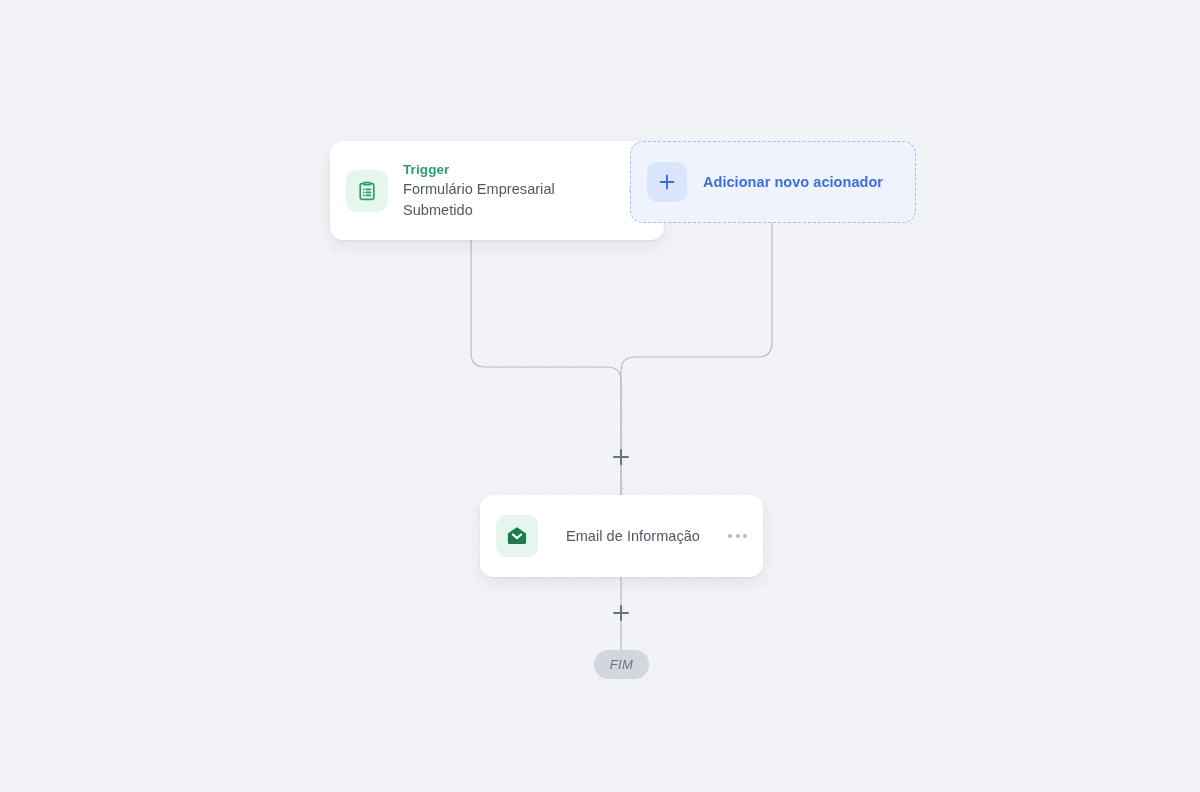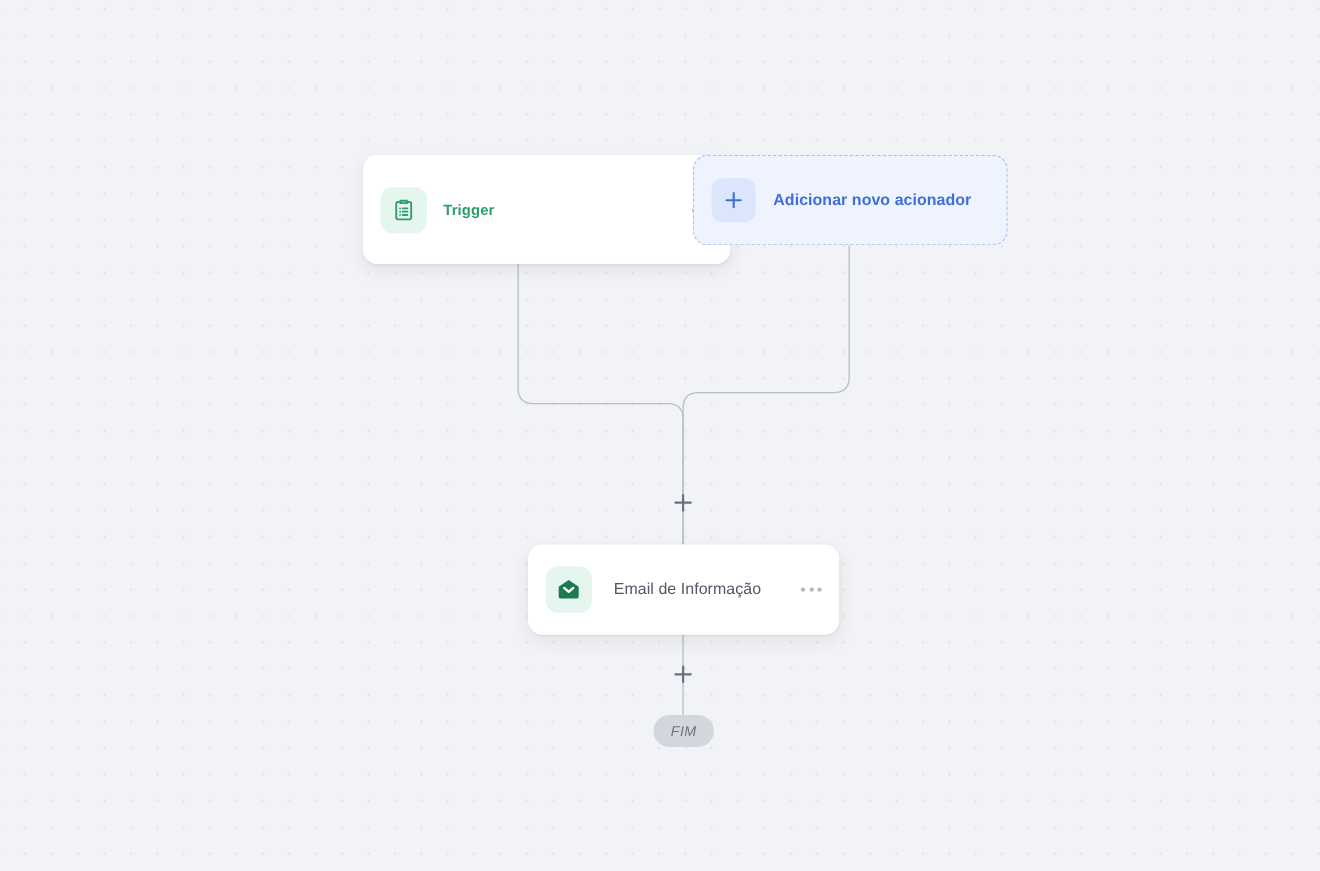--- a/index.html
+++ b/index.html
@@ -147,21 +147,21 @@
     left: 480px;
     top: 495px;
     width: 283px;
     height: 82px;
     padding: 0 14px 0 16px;
   }
   #email-node .node-icon {
     background: #e4f6ed;
   }
   #email-node .node-body {
-    padding-left: 20px;
+    padding-left: 28px;
   }
   #email-node .node-title {
     color: #515764;
   }
 
   
   .plus-handle {
     position: absolute;
     width: 22px;
     height: 22px;
@@ -228,20 +228,21 @@
   <div class="node" id="trigger-node">
     <div class="node-icon">
       <svg width="24" height="24" viewBox="0 0 24 24" fill="none" stroke="#2f9e6e" stroke-width="1.7" stroke-linecap="round" stroke-linejoin="round">
         <path d="M9 3.5h6v2.2H9z"></path>
         <path d="M15.6 4.6h1.6a1.6 1.6 0 0 1 1.6 1.6v12.6a1.6 1.6 0 0 1-1.6 1.6H6.8a1.6 1.6 0 0 1-1.6-1.6V6.2a1.6 1.6 0 0 1 1.6-1.6h1.6"></path>
         <path d="M8.7 10.4h.02M11.2 10.4h4.2M8.7 13.4h.02M11.2 13.4h4.2M8.7 16.4h.02M11.2 16.4h4.2"></path>
       </svg>
     </div>
     <div class="node-body">
       <div class="node-kicker">Trigger</div>
+      <div class="node-title">Formulário Empresarial Submetido</div>
     </div>
     <div class="node-menu">
       <i></i>
       <i></i>
       <i></i>
     </div>
   </div>
 
   <div id="add-trigger-node">
     <div class="node-icon">

